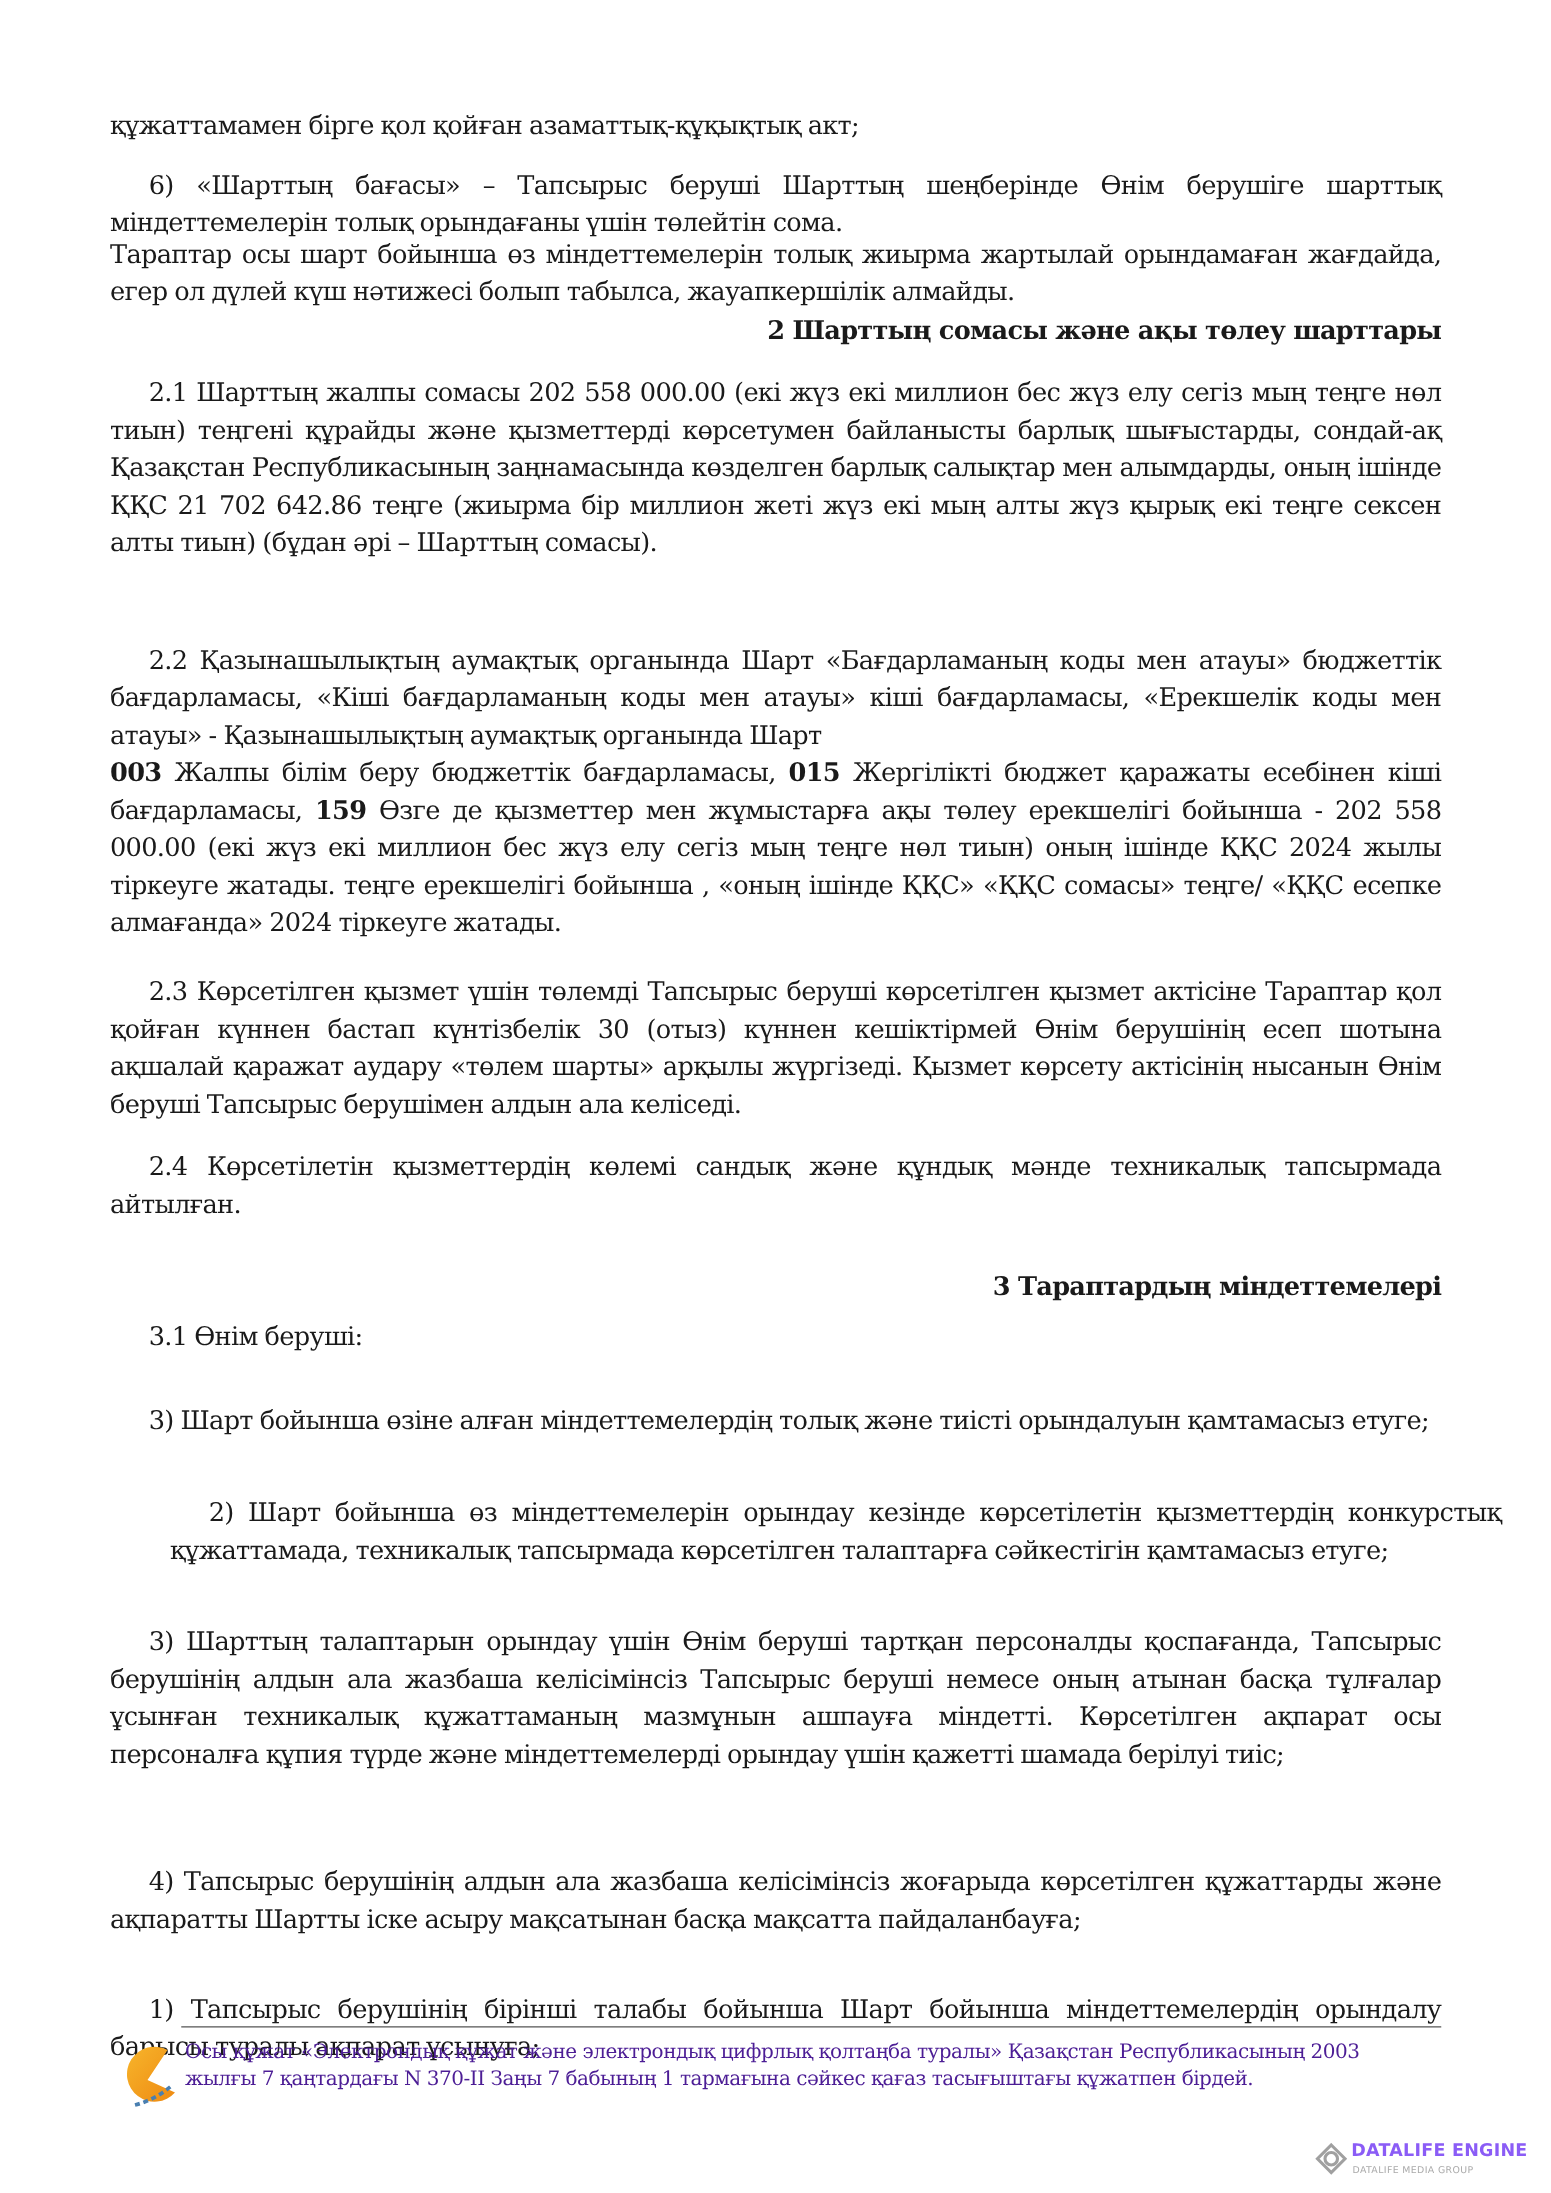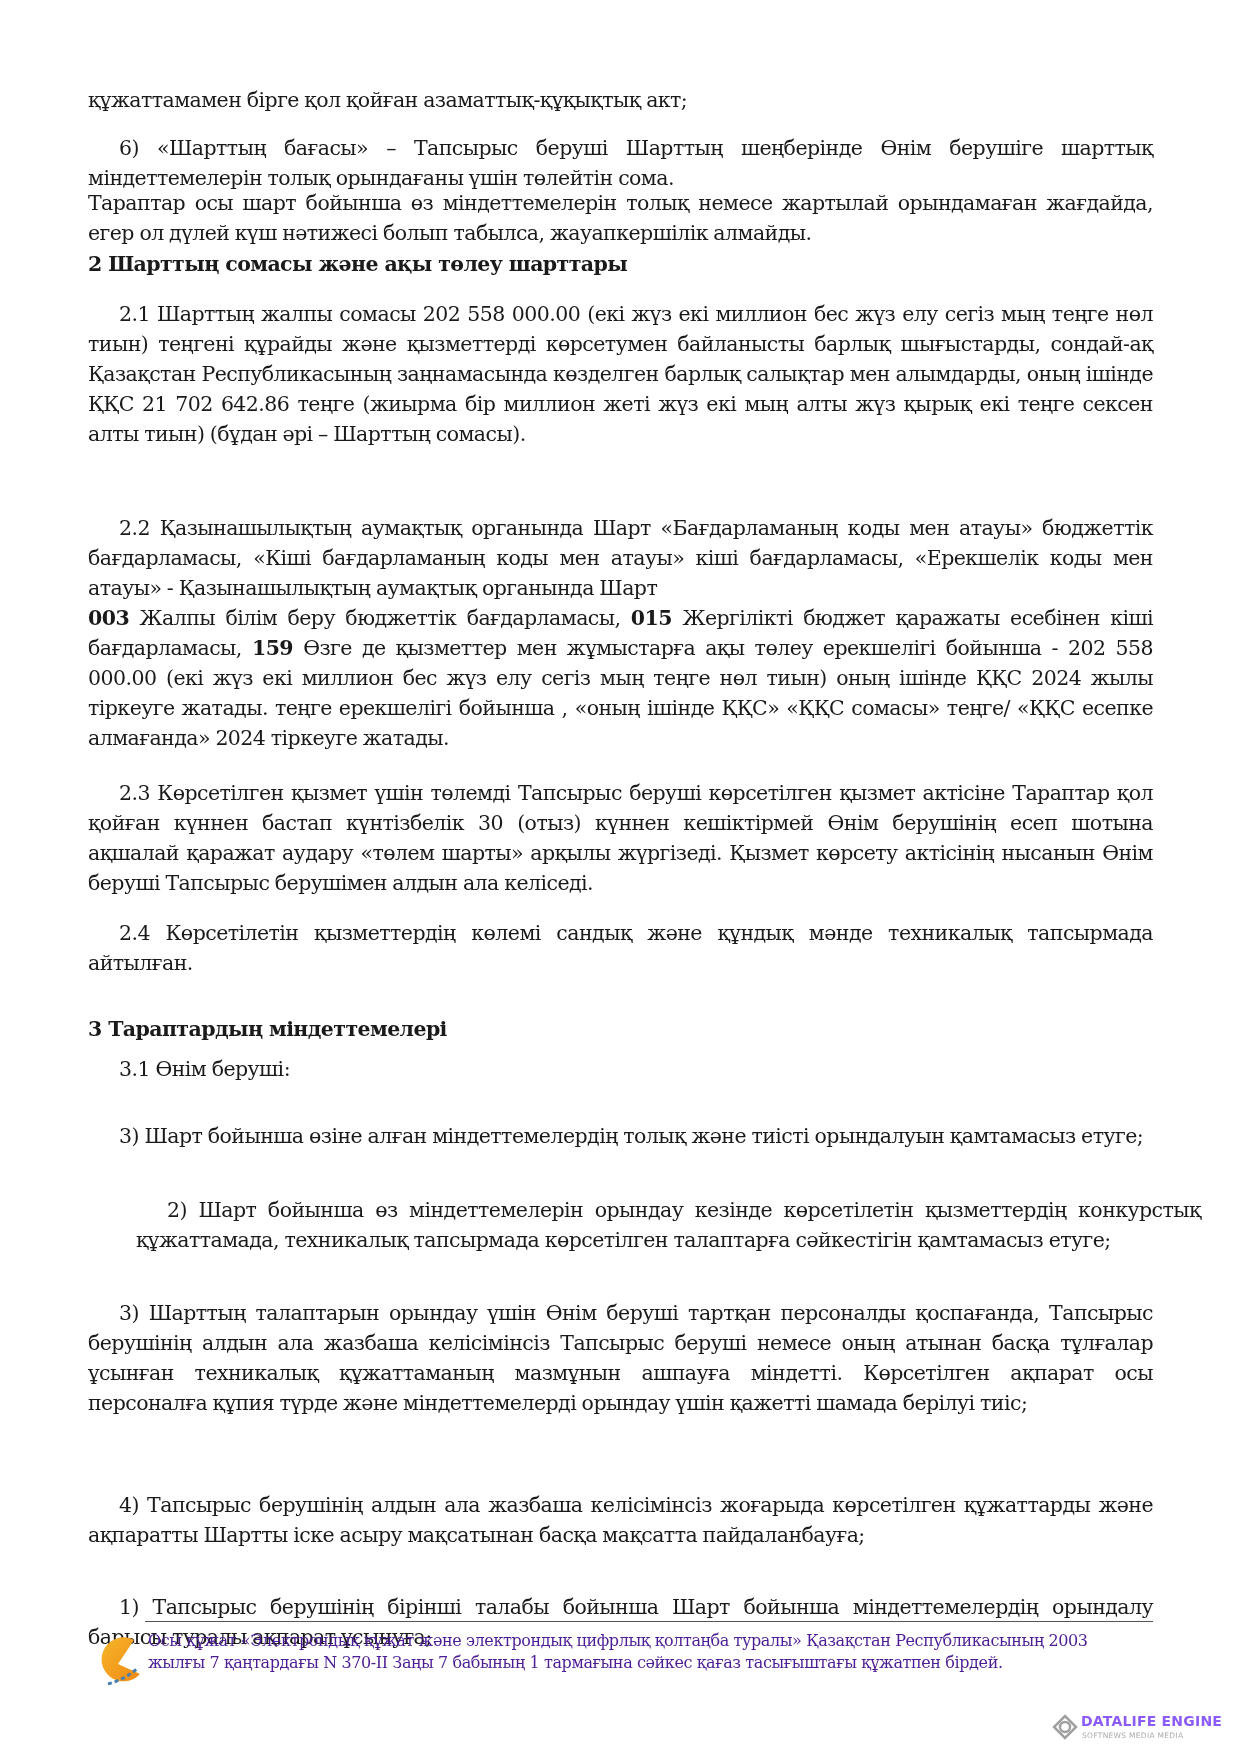--- a/index.html
+++ b/index.html
@@ -10,21 +10,21 @@
   }
   .page { position: absolute; left: 88px; top: 0; width: 1065px; }
   .p {
     position: absolute; left: 0; width: 1065px;
     font-size: 20.5px; line-height: 30px;
     text-align: justify; letter-spacing: -0.55px; word-spacing: -0.5px;
     transform-origin: left top;
   }
   .indent { text-indent: 31px; }
   .h {
-    position: absolute; left: 0; width: 1065px; text-align: left;
+    position: absolute; left: 0; width: 1065px; text-align: right;
     font-size: 20.5px; line-height: 30px; font-weight: bold; letter-spacing: -0.6px;
   }
   b { font-weight: bold; }
   .footer-line {
     position: absolute; left: 145px; top: 1621px; width: 1008px; height: 1px; background: #555;
   }
   .footer-text {
     position: absolute; left: 148px; top: 1630px; width: 980px;
     font-size: 16px; line-height: 22px; letter-spacing: -0.4px; color: #4c1d95;
   }
@@ -39,21 +39,21 @@
     font-size: 7.5px; color: #aaa; letter-spacing: 0.3px; white-space: nowrap;
   }
 </style>
 </head>
 <body>
 
 <div class="page">
   <div class="p" style="top:85px;">құжаттамамен бірге қол қойған азаматтық-құқықтық акт;</div>
 
   <div class="p indent" style="top:133px;">6) «Шарттың бағасы» – Тапсырыс беруші Шарттың шеңберінде Өнім берушіге шарттық міндеттемелерін толық орындағаны үшін төлейтін сома.</div>
-  <div class="p" style="top:188px;">Тараптар осы шарт бойынша өз міндеттемелерін толық немесе жартылай орындамаған жағдайда, егер ол дүлей күш нәтижесі болып табылса, жауапкершілік алмайды.</div>
+  <div class="p" style="top:188px;">Тараптар осы шарт бойынша өз міндеттемелерін толық жиырма жартылай орындамаған жағдайда, егер ол дүлей күш нәтижесі болып табылса, жауапкершілік алмайды.</div>
 
   <div class="h" style="top:249px;">2 Шарттың сомасы және ақы төлеу шарттары</div>
 
   <div class="p indent" style="top:299px;">2.1 Шарттың жалпы сомасы 202 558 000.00 (екі жүз екі миллион бес жүз елу сегіз мың теңге нөл тиын) теңгені құрайды және қызметтерді көрсетумен байланысты барлық шығыстарды, сондай-ақ Қазақстан Республикасының заңнамасында көзделген барлық салықтар мен алымдарды, оның ішінде ҚҚС 21 702 642.86 теңге (жиырма бір миллион жеті жүз екі мың алты жүз қырық екі теңге сексен алты тиын) (бұдан әрі – Шарттың сомасы).</div>
 
   <div class="p indent" style="top:513px; text-align:justify;">
     <span>2.2 Қазынашылықтың аумақтық органында Шарт «Бағдарламаның коды мен атауы» бюджеттік бағдарламасы, «Кіші бағдарламаның коды мен атауы» кіші бағдарламасы, «Ерекшелік коды мен атауы» - Қазынашылықтың аумақтық органында Шарт</span><br>
     <b>003</b><span> Жалпы білім беру бюджеттік бағдарламасы, </span><b>015</b><span> Жергілікті бюджет қаражаты есебінен кіші бағдарламасы, </span><b>159</b><span> Өзге де қызметтер мен жұмыстарға ақы төлеу ерекшелігі бойынша - 202 558 000.00 (екі жүз екі миллион бес жүз елу сегіз мың теңге нөл тиын) оның ішінде ҚҚС 2024 жылы тіркеуге жатады. теңге ерекшелігі бойынша , «оның ішінде ҚҚС» «ҚҚС сомасы» теңге/ «ҚҚС есепке алмағанда» 2024 тіркеуге жатады.</span>
   </div>
 
@@ -86,14 +86,14 @@
 </svg>
 
 <div class="footer-text">Осы құжат «Электрондық құжат және электрондық цифрлық қолтаңба туралы» Қазақстан Республикасының 2003 жылғы 7 қаңтардағы N 370-II Заңы 7 бабының 1 тармағына сәйкес қағаз тасығыштағы құжатпен бірдей.</div>
 
 <div class="dle">
   <svg width="26" height="26" viewBox="0 0 26 26" style="position:absolute;left:0;top:2px;">
     <path d="M13 2 L24 13 L13 24 L2 13 Z" fill="none" stroke="#a0a0a0" stroke-width="2.5"></path>
     <circle cx="13" cy="13" r="5" fill="none" stroke="#a0a0a0" stroke-width="2.5"></circle>
   </svg>
   <div class="dle-title">DATALIFE ENGINE</div>
-  <div class="dle-sub">SOFTNEWS MEDIA MEDIA</div>
+  <div class="dle-sub">DATALIFE MEDIA GROUP</div>
 </div>
 
 </body></html>

